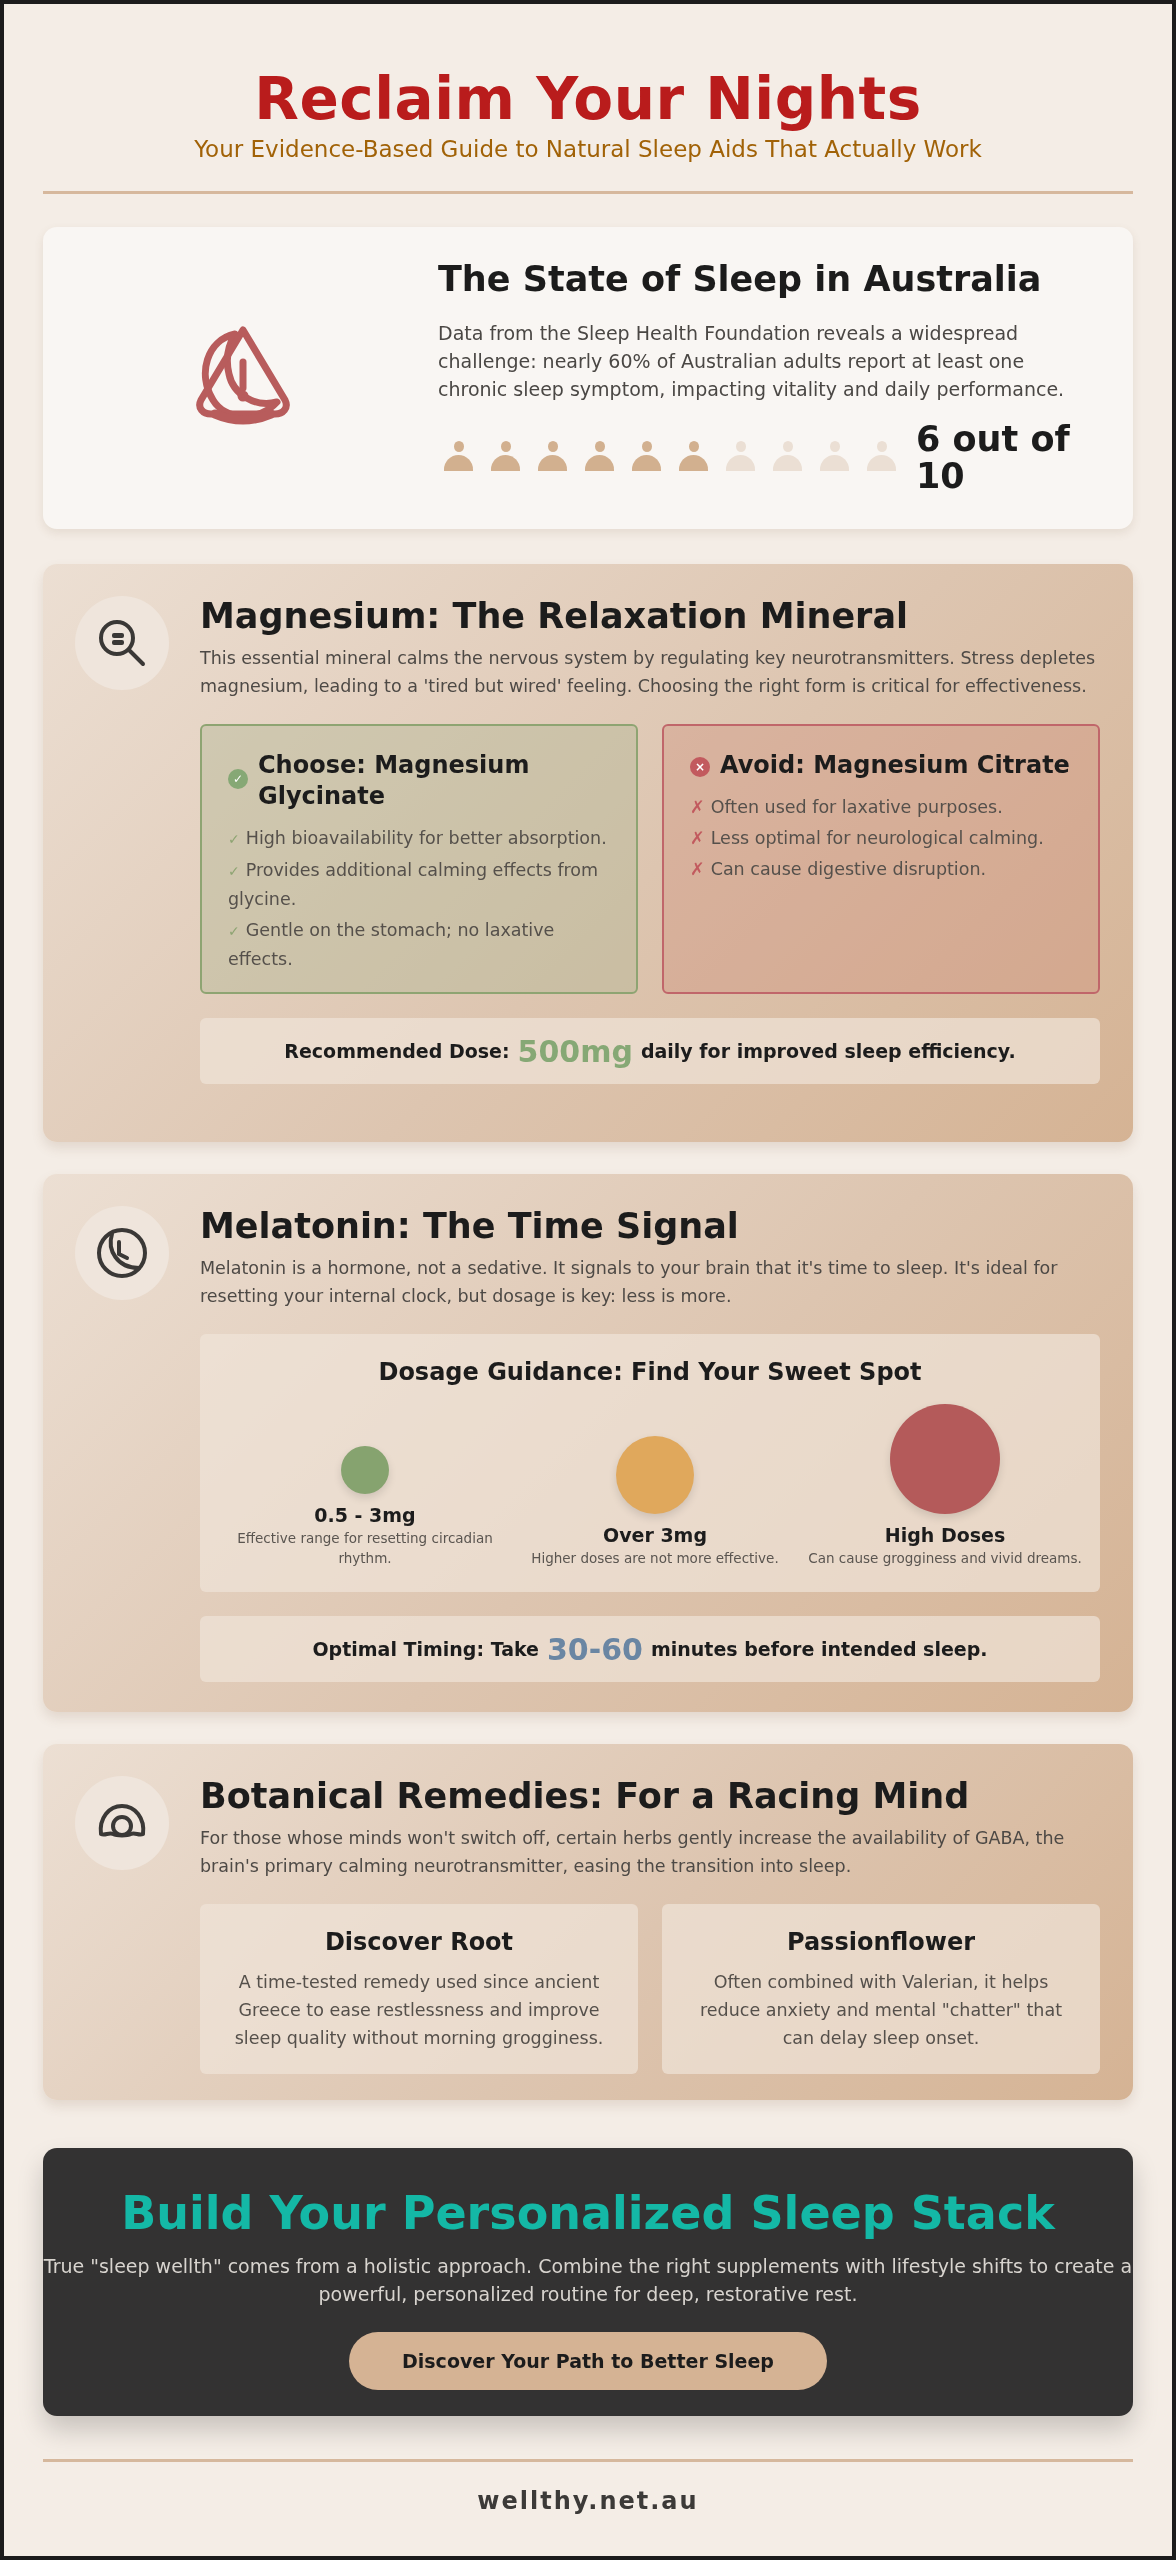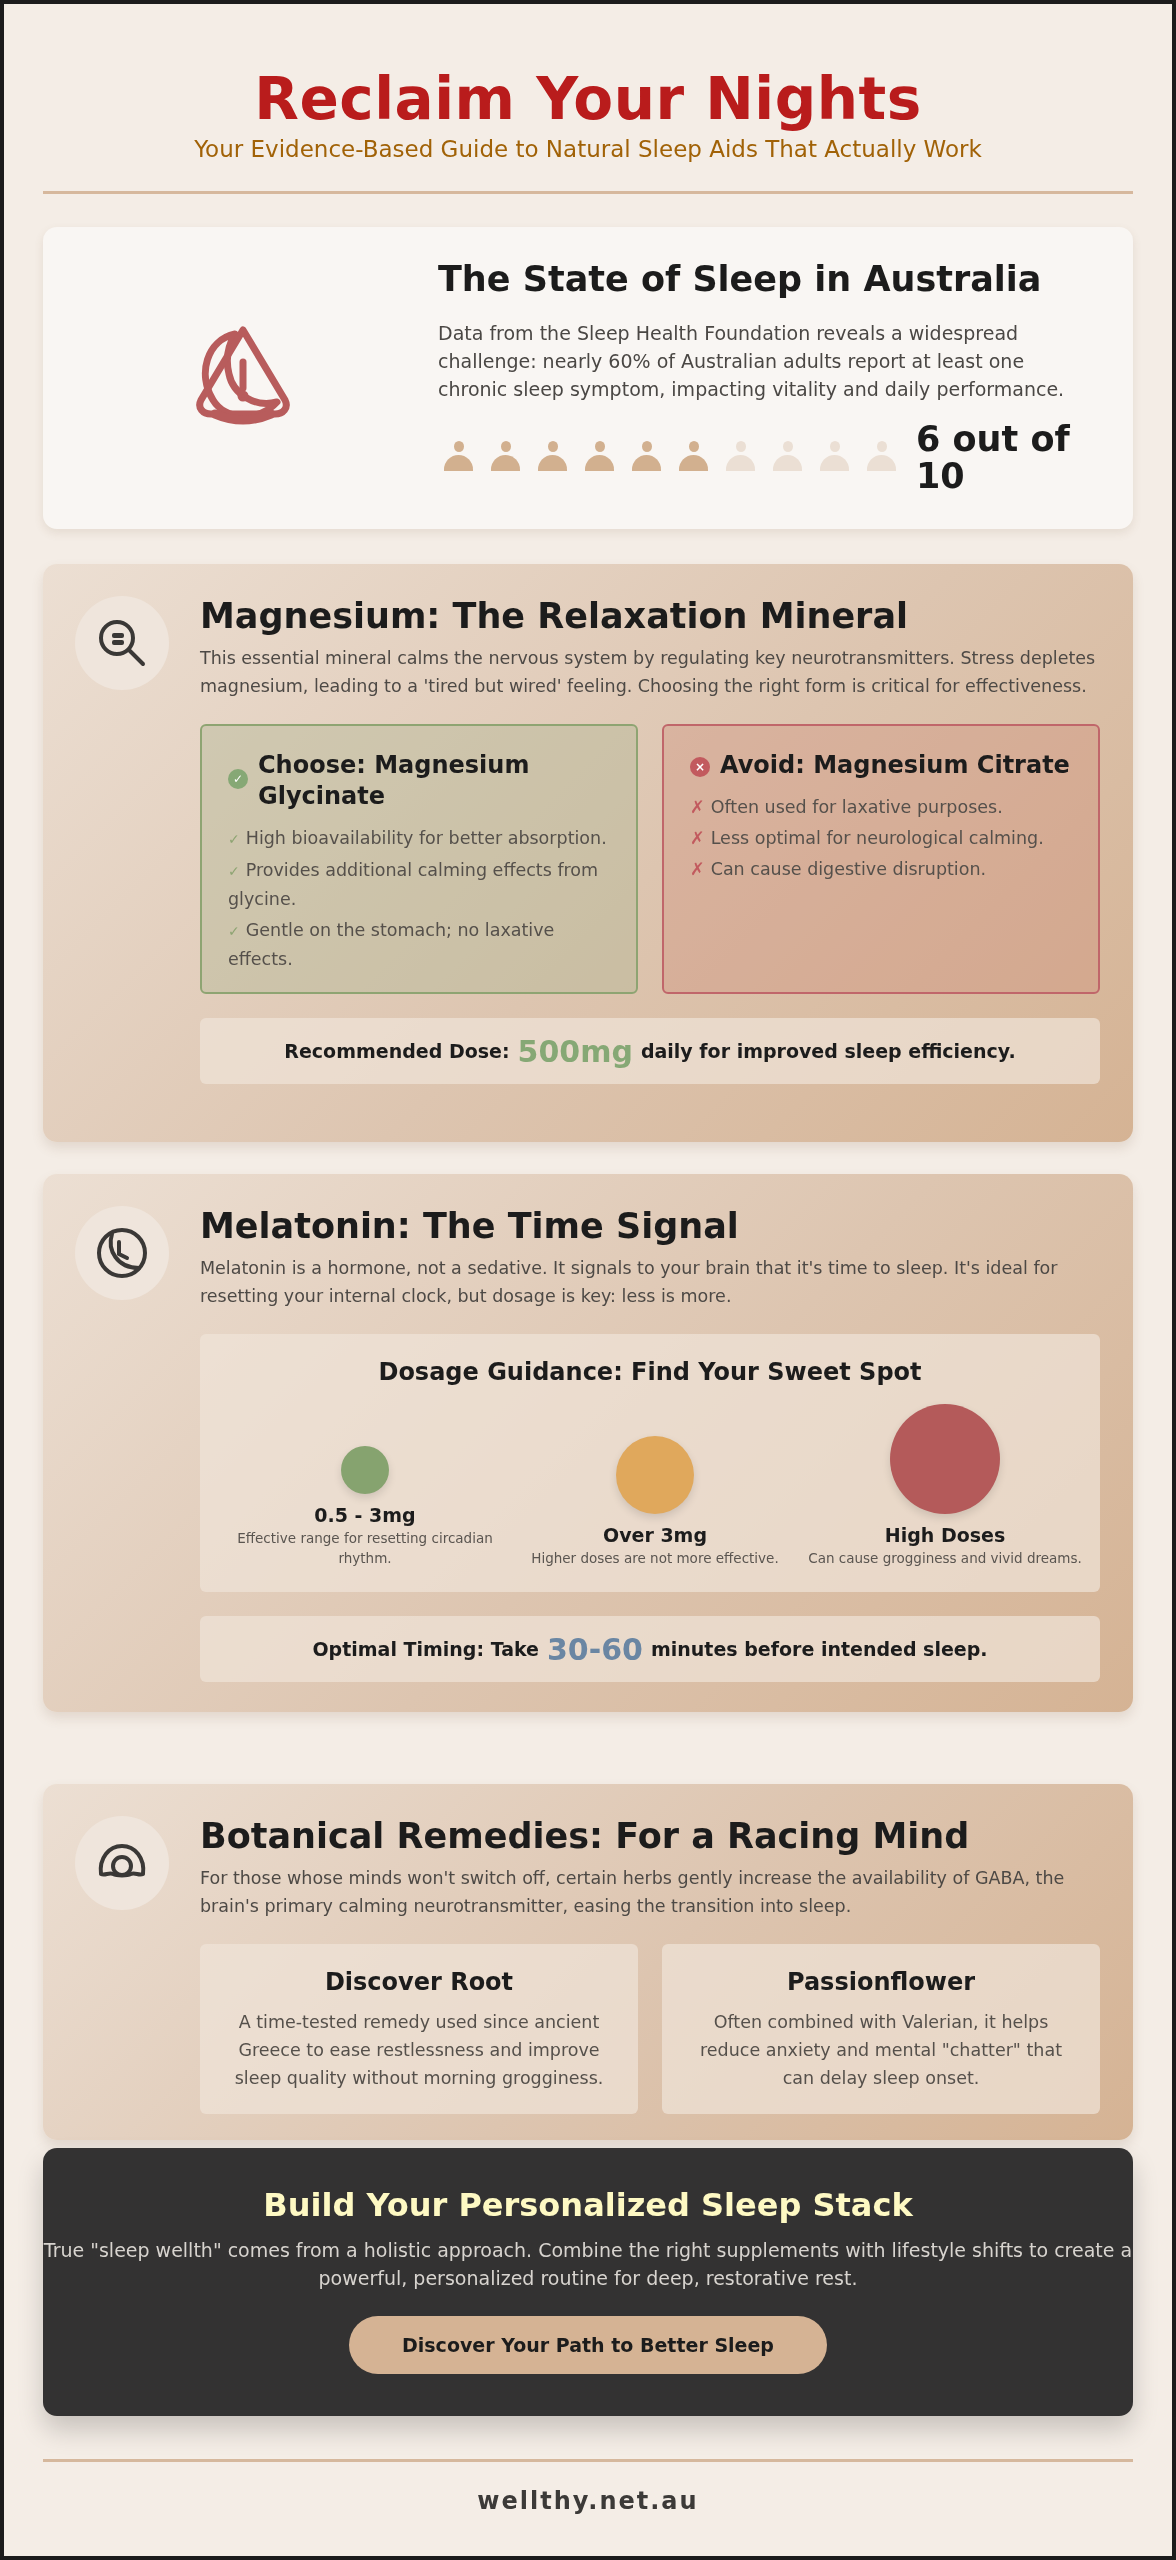--- a/index.html
+++ b/index.html
@@ -54,21 +54,21 @@
 
   
   .section {
     position: absolute; left: 39px; width: 1090px;
     border-radius: 14px;
     background: linear-gradient(135deg, #ecdfd3 0%, #ddc5b0 55%, #d5b394 100%);
     box-shadow: 0 6px 12px rgba(120,90,60,0.15);
   }
   .sec-mag { top: 560px; height: 578px; }
   .sec-mel { top: 1170px; height: 538px; }
-  .sec-bot { top: 1740px; height: 356px; margin-top: 40px; }
+  .sec-bot { top: 1740px; height: 356px; }
   .badge {
     position: absolute; left: 32px; top: 32px; width: 94px; height: 94px;
     border-radius: 50%; background: #efe5dc;
     display: flex; align-items: center; justify-content: center;
   }
   .sec-body { position: absolute; left: 157px; top: 30px; width: 900px; }
   .sec-body h2 { font-size: 35px; font-weight: 700; line-height: 44px; }
   .sec-body > p.lead { font-size: 17.5px; color: #4d4945; line-height: 28px; margin-top: 6px; }
 
   .compare { display: flex; gap: 24px; margin-top: 24px; }
@@ -110,21 +110,21 @@
     background: rgba(240,228,216,0.7); text-align: center; padding: 22px 24px;
   }
   .herb h3 { font-size: 24px; font-weight: 700; line-height: 32px; }
   .herb p { font-size: 17.5px; color: #55504b; line-height: 28px; margin-top: 10px; }
 
   .cta {
     position: absolute; left: 39px; top: 2144px; width: 1090px; height: 268px;
     background: #333232; border-radius: 14px; text-align: center;
     box-shadow: 0 14px 26px rgba(0,0,0,0.18);
   }
-  .cta h2 { font-size: 32px; font-weight: 700; color: #fef9c3; padding-top: 38px; }
+  .cta h2 { font-size: 46px; font-weight: 700; color: #14b8a6; padding-top: 38px; }
   .cta p { font-size: 19px; color: #d8d4cf; line-height: 28px; margin-top: 12px; }
   .cta button {
     margin-top: 24px; width: 478px; height: 58px; border: none; border-radius: 30px;
     background: #d5b394; color: #1c1c1c; font-family: "DejaVu Sans", sans-serif;
     font-size: 19px; font-weight: 700; cursor: pointer;
   }
   .footer {
     position: absolute; top: 2483px; left: 0; width: 1168px; text-align: center;
     font-size: 24px; font-weight: 700; color: #3c3a38; letter-spacing: 2px;
   }

